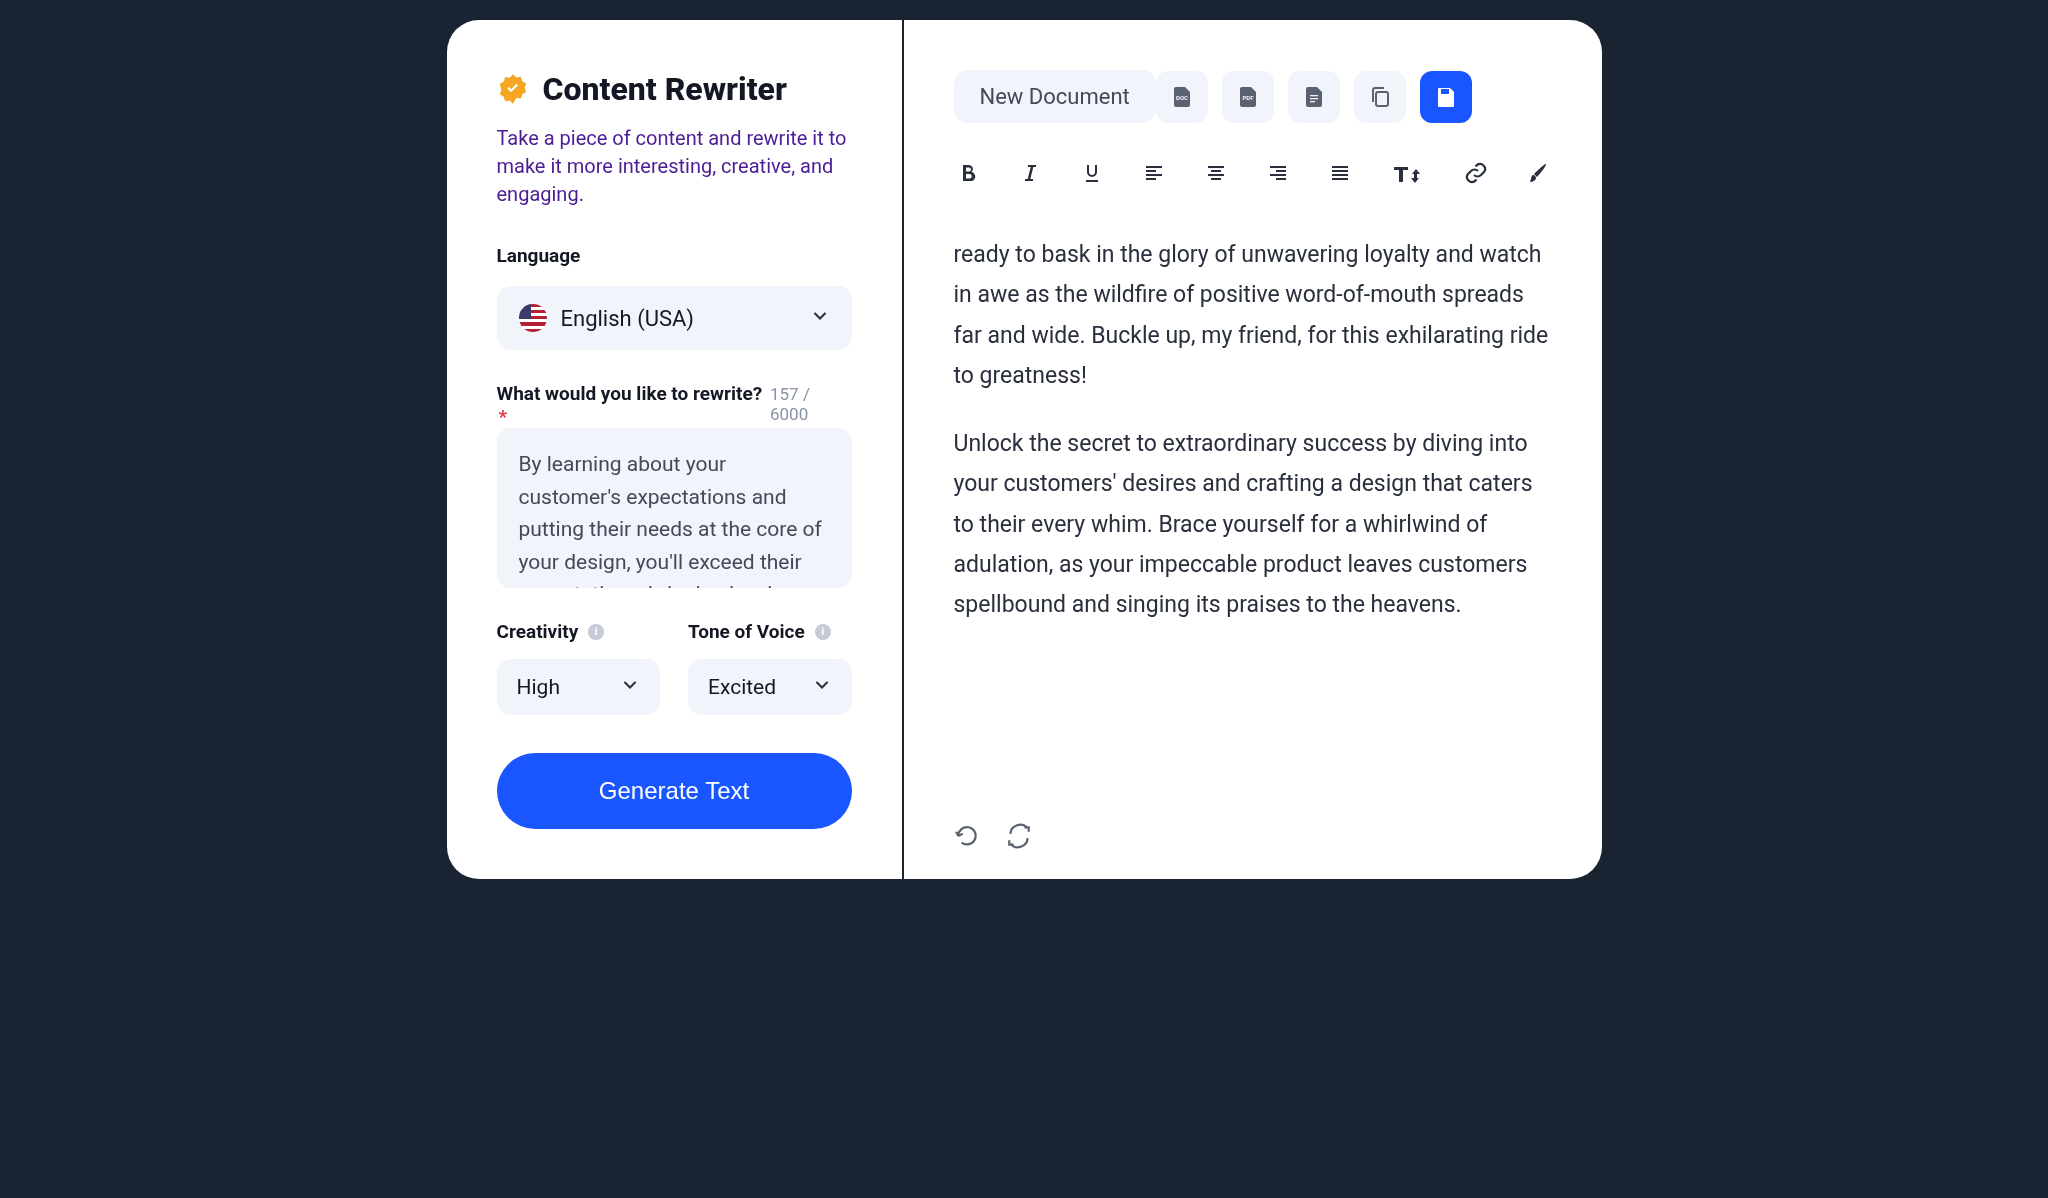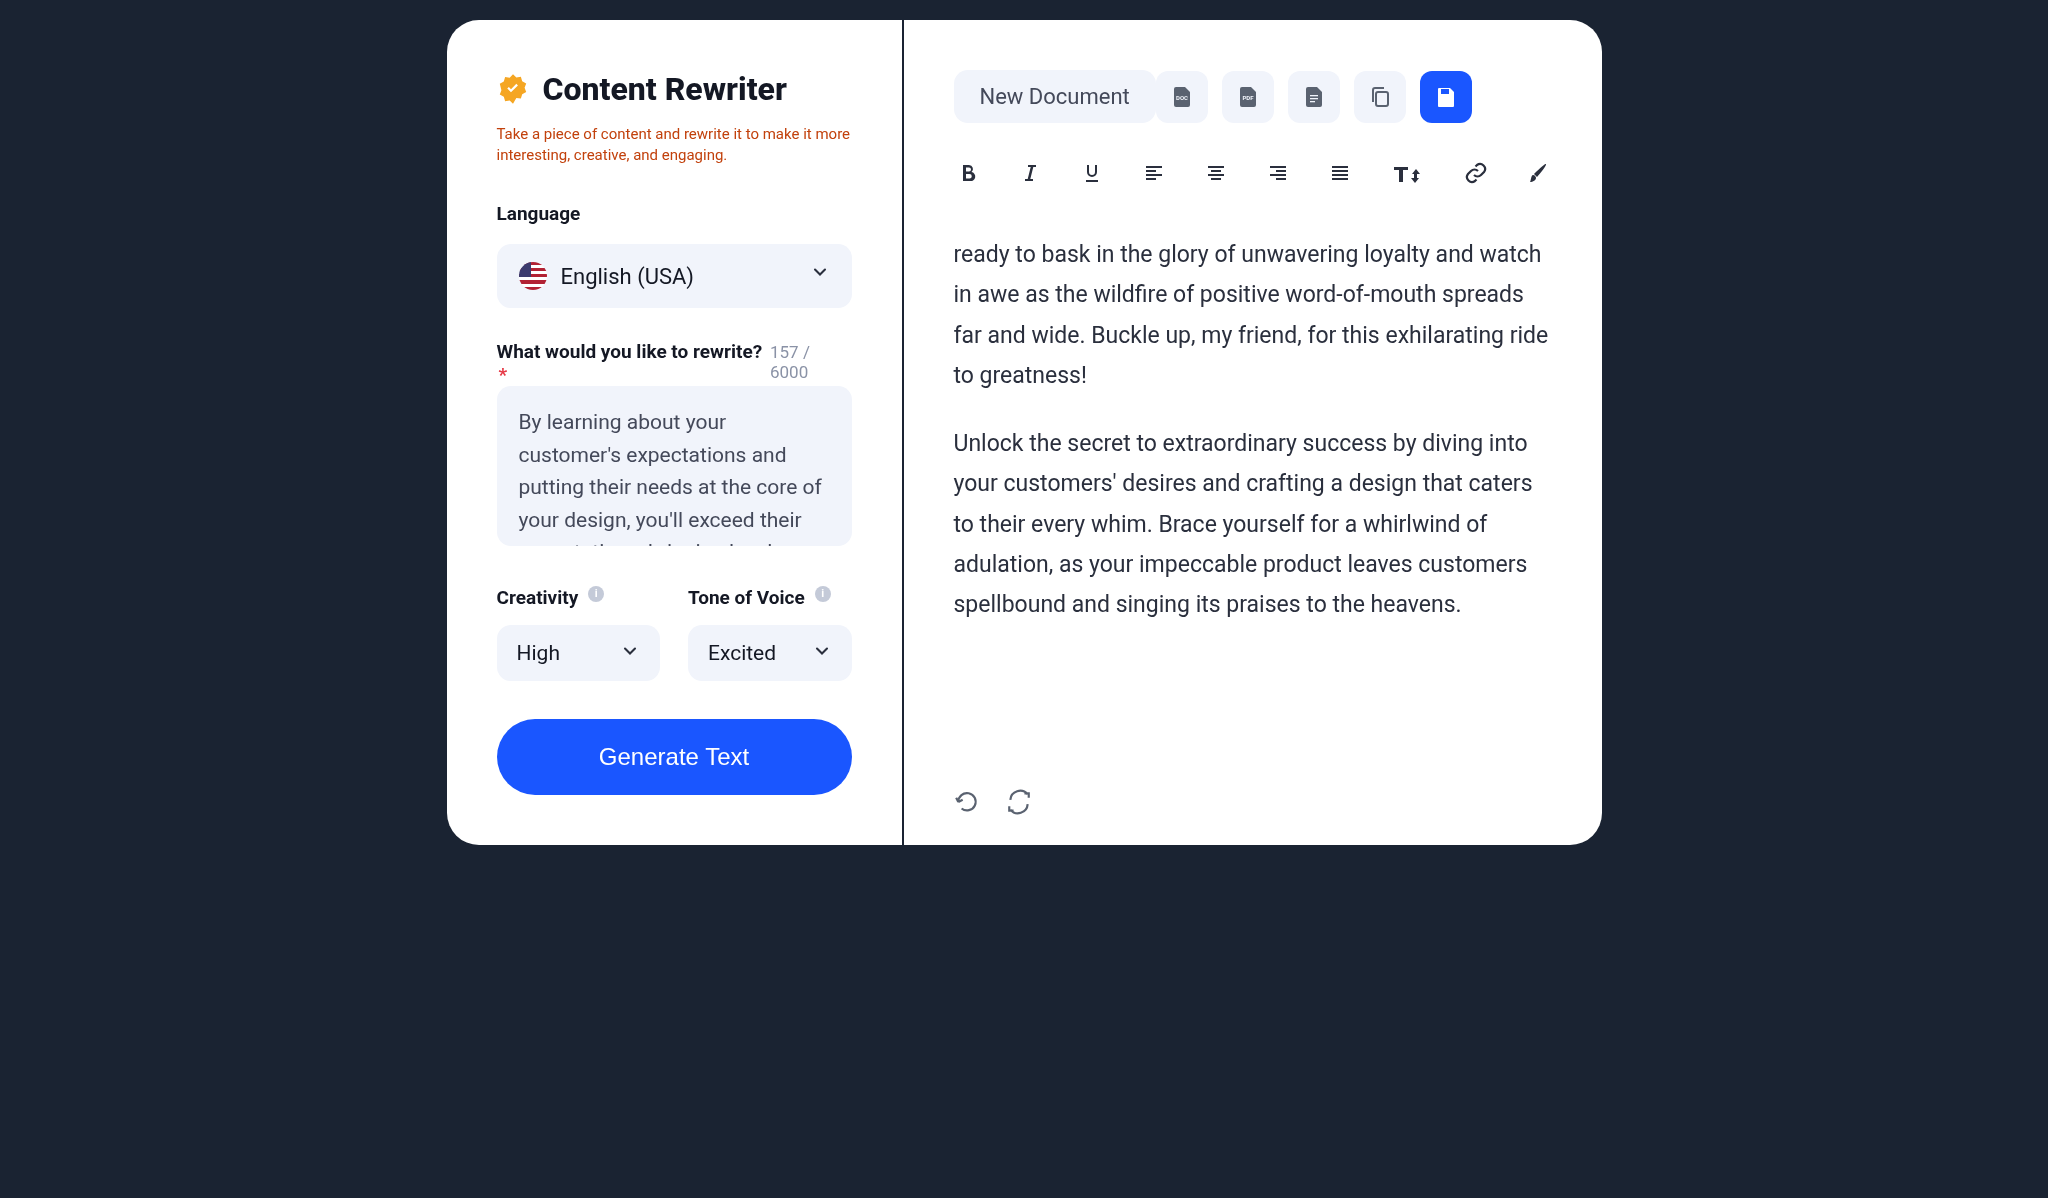--- a/index.html
+++ b/index.html
@@ -38,22 +38,22 @@
   .badge-icon {
     width: 32px; height: 32px;
     display:flex; align-items:center; justify-content:center;
   }
   .title {
     font-size: 32px;
     font-weight: 800;
     color: #141824;
   }
   .subtitle {
-    font-size: 15px;
-    color: #c2410c;
+    font-size: 20px;
+    color: #4c1d95;
     line-height: 1.4;
     margin-bottom: 36px;
   }
   .label {
     font-size: 19px;
     font-weight: 700;
     color: #141824;
     margin-bottom: 19px;
     display: block;
   }
@@ -64,21 +64,21 @@
     margin-bottom: 0;
   }
   .required { color: #e63946; margin-left: 2px; }
   .counter { font-size: 17px; color: #8a92a6; }
   .select {
     width: 100%;
     background: #f1f4fb;
     border-radius: 14px;
     padding: 18px 22px;
     display: flex;
-    align-items: flex-start;
+    align-items: center;
     justify-content: space-between;
     cursor: pointer;
     margin-bottom: 32px;
   }
   .select-left {
     display:flex; align-items:center; gap:14px;
   }
   .select-text { font-size: 22px; color: #141824; }
   .flag {
     width: 28px; height: 28px; border-radius: 50%;
@@ -104,21 +104,21 @@
     font-family: inherit;
     margin-bottom: 28px;
   }
   .two-col {
     display:flex; gap: 28px; margin-bottom: 38px;
   }
   .col { flex:1; }
   .col .label-row2 {
     display:flex; align-items:center; gap:10px; margin-bottom: 16px;
   }
-  .col-label { font-size:19px; font-weight:700; color:#141824;margin-top:8px; }
+  .col-label { font-size:19px; font-weight:700; color:#141824; }
   .info-icon {
     width:16px; height:16px; border-radius:50%;
     background:#c4cad8; color:#fff; font-size:11px; font-weight:700;
     display:flex; align-items:center; justify-content:center;
   }
   .small-select {
     background:#f1f4fb; border-radius:14px; padding:16px 20px;
     display:flex; align-items:flex-end; justify-content:space-between;
     cursor:pointer;
   }

